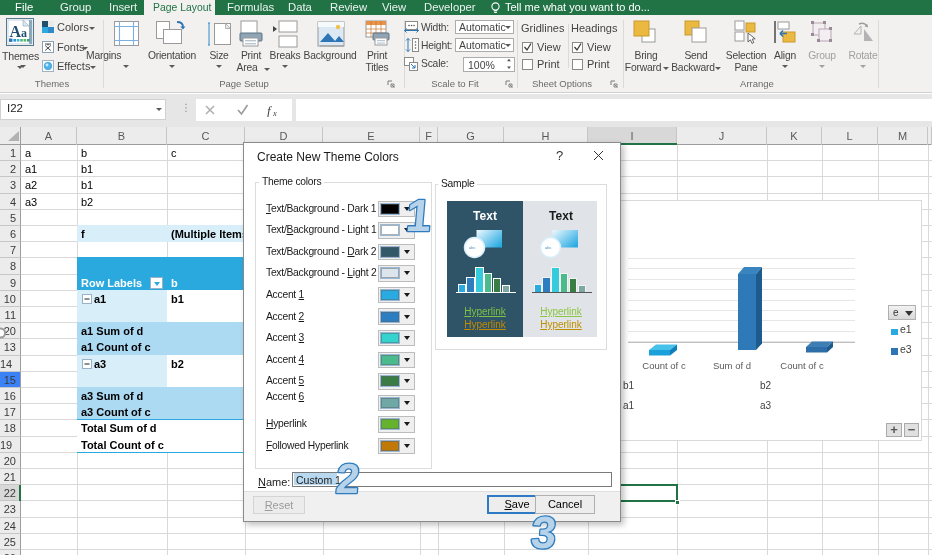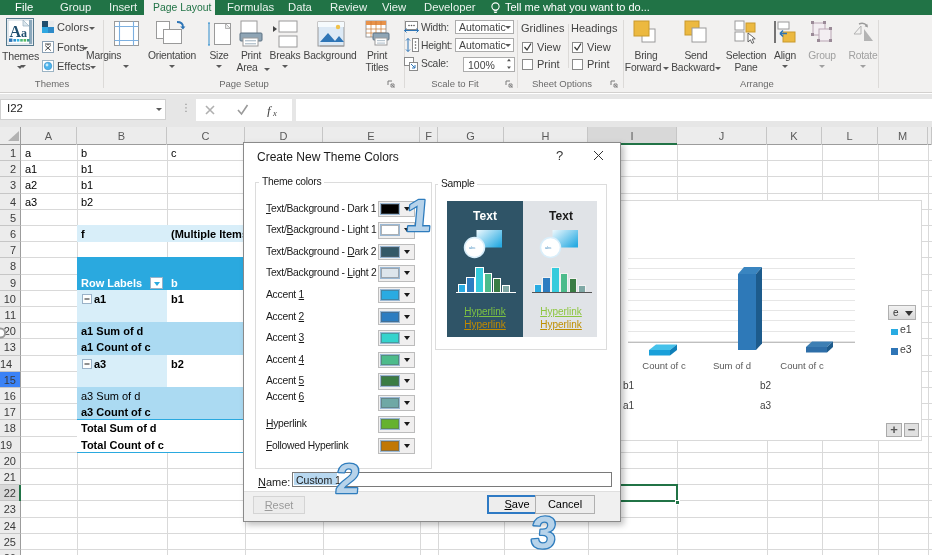--- a/index.html
+++ b/index.html
@@ -392,21 +392,21 @@
 <div class="abs" style="left:94px;top:290.8px;height:16.20px;line-height:16.20px;font-size:11px;color:#000;font-weight:bold;white-space:nowrap">a1</div>
 <div class="abs" style="left:171px;top:290.8px;height:16.20px;line-height:16.20px;font-size:11px;color:#000;font-weight:bold;white-space:nowrap">b1</div>
 <div class="abs" style="left:81px;top:323.2px;height:16.20px;line-height:16.20px;font-size:11px;color:#000;font-weight:bold;white-space:nowrap">a1 Sum of d</div>
 <div class="abs" style="left:81px;top:339.4px;height:16.20px;line-height:16.20px;font-size:11px;color:#000;font-weight:bold;white-space:nowrap">a1 Count of c</div>
 <svg class="abs" style="left:82px;top:358.6px" width="10" height="10" viewBox="0 0 10 10">
 <rect x="0.5" y="0.5" width="9" height="9" fill="#fdfefe" stroke="#9ab2c8"></rect>
 <path d="M2.5 5 h5" stroke="#444" stroke-width="1.2"></path>
   </svg>
 <div class="abs" style="left:94px;top:355.6px;height:16.20px;line-height:16.20px;font-size:11px;color:#000;font-weight:bold;white-space:nowrap">a3</div>
 <div class="abs" style="left:171px;top:355.6px;height:16.20px;line-height:16.20px;font-size:11px;color:#000;font-weight:bold;white-space:nowrap">b2</div>
-<div class="abs" style="left:81px;top:388.0px;height:16.20px;line-height:16.20px;font-size:11px;color:#000;font-weight:normal;white-space:nowrap">a3 Sum of d</div>
+<div class="abs" style="left:81px;top:388.0px;height:16.20px;line-height:16.20px;font-size:11px;color:#000;font-weight:bold;white-space:nowrap">a3 Sum of d</div>
 <div class="abs" style="left:81px;top:404.2px;height:16.20px;line-height:16.20px;font-size:11px;color:#000;font-weight:bold;white-space:nowrap">a3 Count of c</div>
 <div class="abs" style="left:81px;top:420.4px;height:16.20px;line-height:16.20px;font-size:11px;color:#000;font-weight:bold;white-space:nowrap">Total Sum of d</div>
 <div class="abs" style="left:81px;top:436.6px;height:16.20px;line-height:16.20px;font-size:11px;color:#000;font-weight:bold;white-space:nowrap">Total Count of c</div>
 <div class="abs" style="left:77px;top:419.4px;width:168px;height:1px;background:#2aa9df"></div>
 <div class="abs" style="left:77px;top:451.8px;width:168px;height:1px;background:#2aa9df"></div>
 <div class="abs" style="left:620px;top:200px;width:302px;height:241px;background:#fff;border:1px solid #d9d9d9;border-left:none"></div>
 <div class="abs" style="left:628px;top:258.0px;width:227px;height:1px;background:#e6e6e6"></div>
 <div class="abs" style="left:628px;top:268.4px;width:227px;height:1px;background:#e6e6e6"></div>
 <div class="abs" style="left:628px;top:278.8px;width:227px;height:1px;background:#e6e6e6"></div>
 <div class="abs" style="left:628px;top:289.2px;width:227px;height:1px;background:#e6e6e6"></div>

